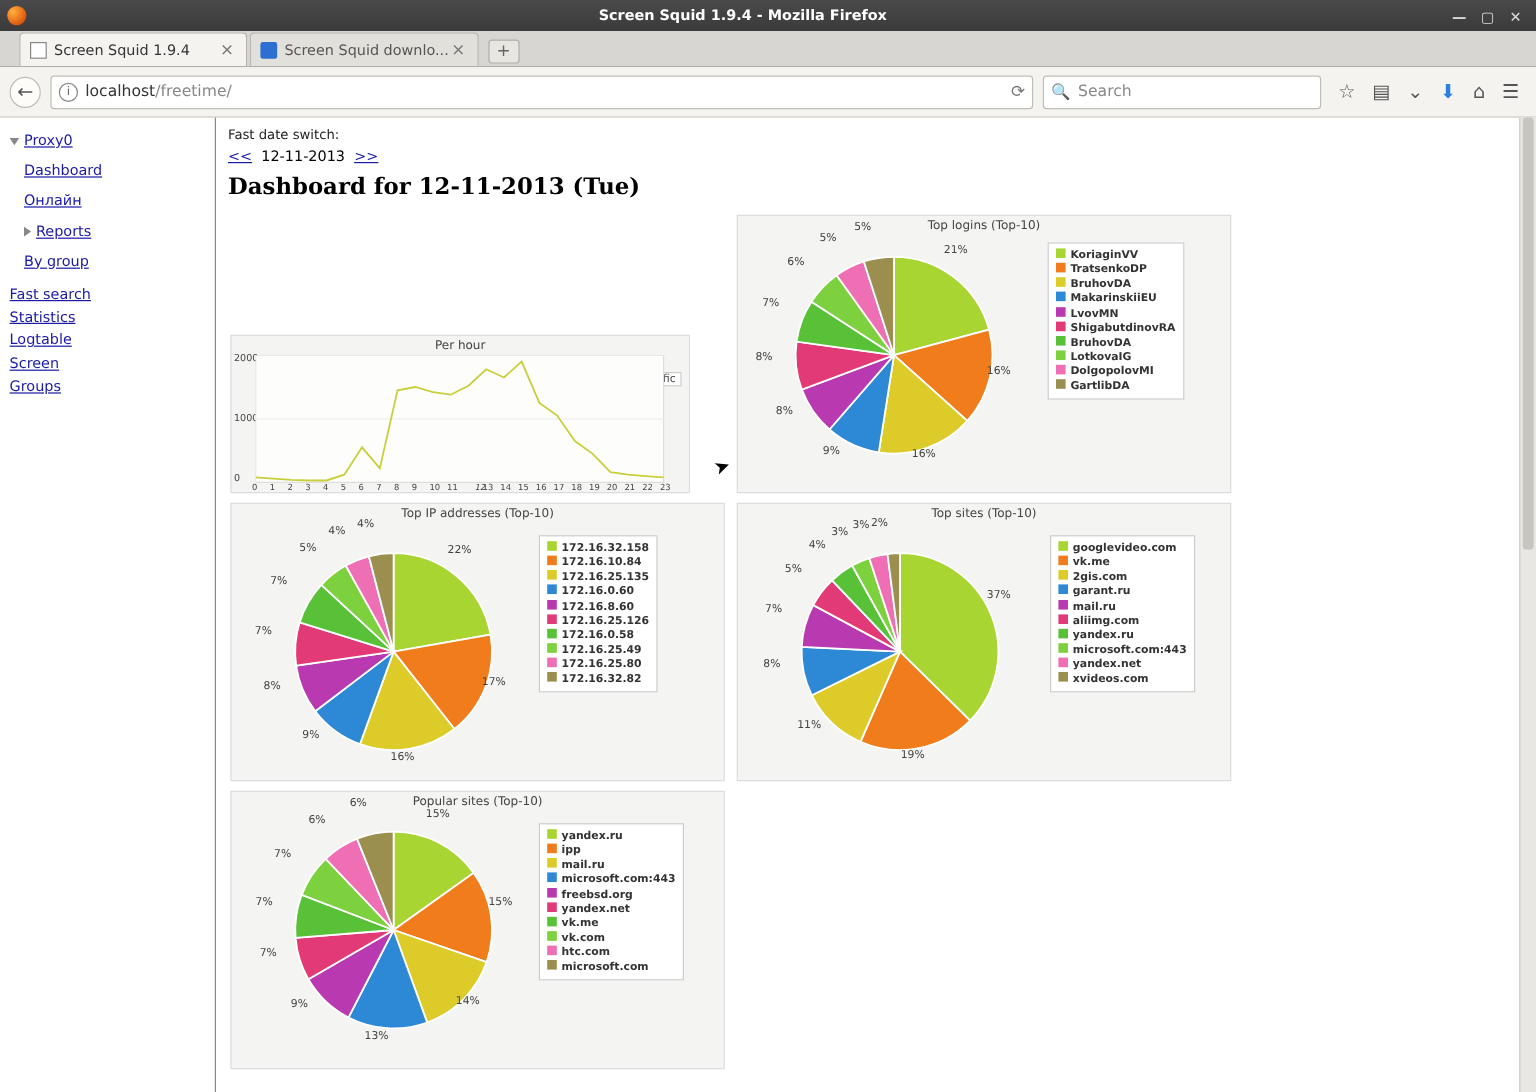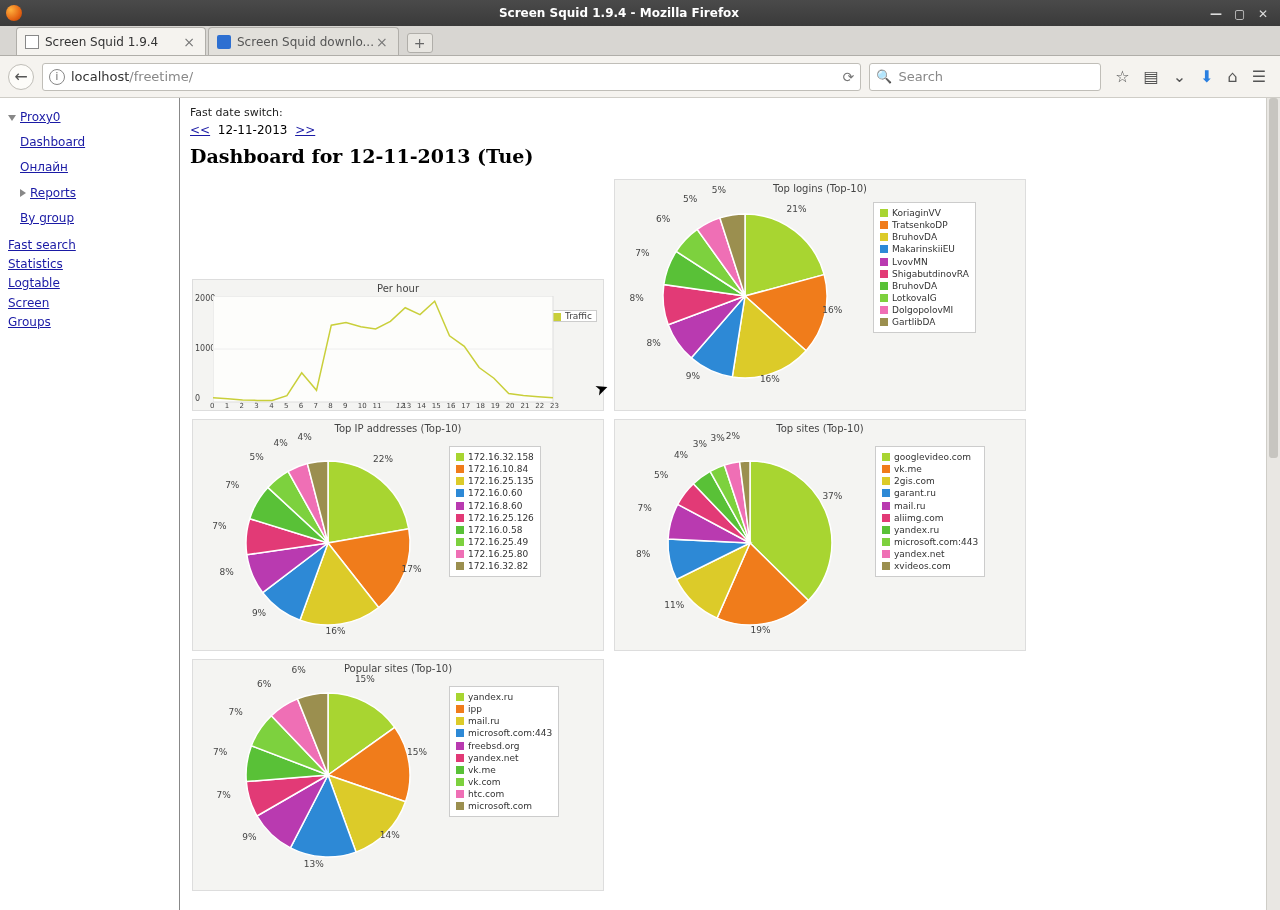--- a/index.html
+++ b/index.html
@@ -44,35 +44,35 @@
   .dateswitch { margin:6px 0 4px; display:flex; align-items:center; gap:6px; font-size:12px;}
   .dateswitch input { width:118px; height:18px; border:1px solid #888; background:#fff;}
   .dateswitch a { color:#1a1aa5; text-decoration:underline;}
   .datenav { font-size:12px; margin:4px 0 8px;}
   .datenav a { color:#1a1aa5; text-decoration:underline;}
   h2.dash { font-size:19px; font-weight:bold; margin:4px 0 12px; font-family:"DejaVu Serif", serif;}
   .chartgrid { position:relative;}
   .card { position:absolute; border:1px solid #ddd; background:#f4f4f2; }
   .card .ctitle { position:absolute; top:3px; left:0; right:0; text-align:center; font-size:10px; color:#444;}
   
-  .linecard { left:2px; top:100px; width:412px; height:132px;}
+  .linecard { left:2px; top:100px; width:383px; height:132px;}
   .linecard .legend { position:absolute; right:6px; top:30px; border:1px solid #ccc; background:#fff; font-size:9px; padding:0 4px; color:#444;}
   .linecard .legend .sw { display:inline-block; width:8px; height:8px; background:#c9cf3a; margin-right:4px; vertical-align:middle;}
   .linecard svg { position:absolute; left:20px; top:16px;}
   .ylabel { position:absolute; left:2px; font-size:8px; color:#444;}
   .xlabel { position:absolute; bottom:0; font-size:7px; color:#444;}
   
   .piecard { width:412px; height:232px; }
   .pie1 { left:424px; top:0;}
   .pie2 { left:2px; top:240px;}
   .pie3 { left:424px; top:240px;}
   .pie4 { left:2px; top:480px;}
   .piecard svg.pie { position:absolute; }
   .pielegend { position:absolute; border:1px solid #ccc; background:#fff; font-size:9px; padding:4px 6px; color:#333;}
-  .pielegend .row { display:flex; align-items:center; gap:4px; line-height:1.35;}
+  .pielegend .row { display:flex; align-items:flex-start; gap:4px; line-height:1.35;font-weight:bold;}
   .pielegend .sw { width:8px; height:8px; display:inline-block;}
   .pielabel { position:absolute; font-size:9px; color:#444;}
   
   .vscroll { position:absolute; right:0; top:98px; bottom:0; width:14px; background:#e9e7e3; border-left:1px solid #cfcdc7;}
   .vscroll .thumb { position:absolute; left:2px; right:2px; top:0; height:360px; background:#c7c5c0; border-radius:3px;}
   
   .cursor { position:absolute; left:595px; top:379px; font-size:16px; color:#000; pointer-events:none; transform:rotate(-20deg);}
 </style>
 </head>
 <body>

